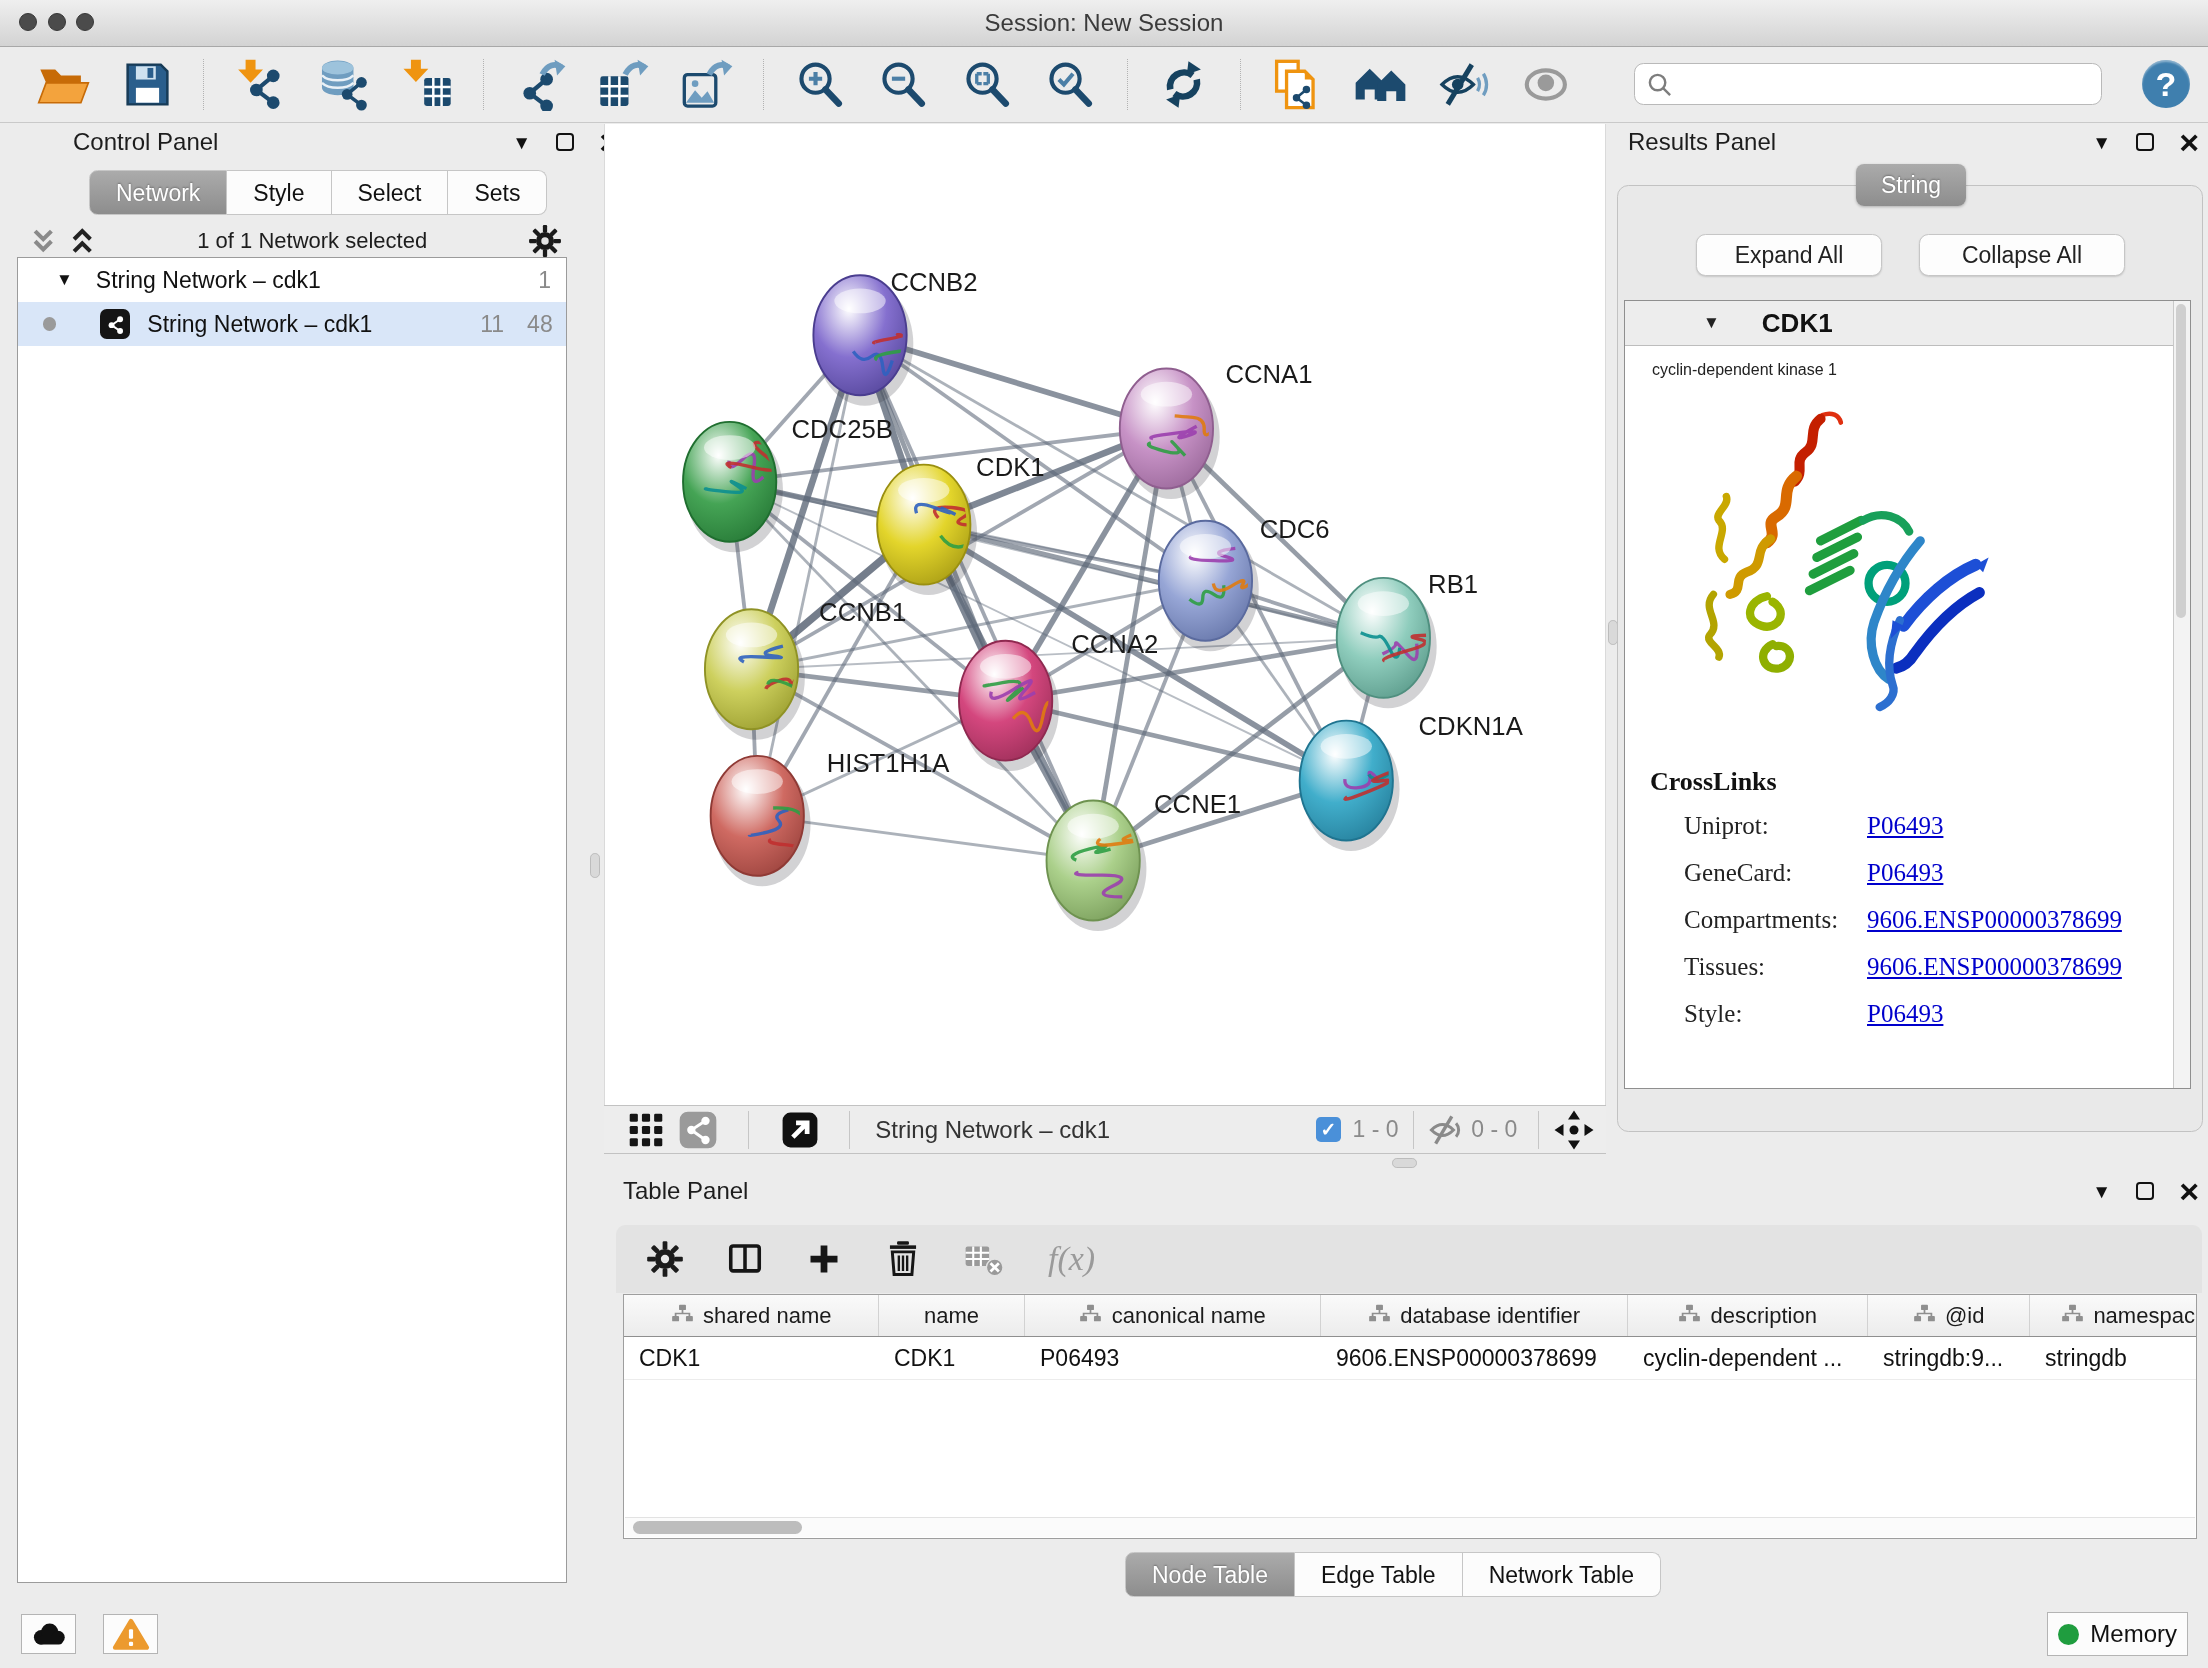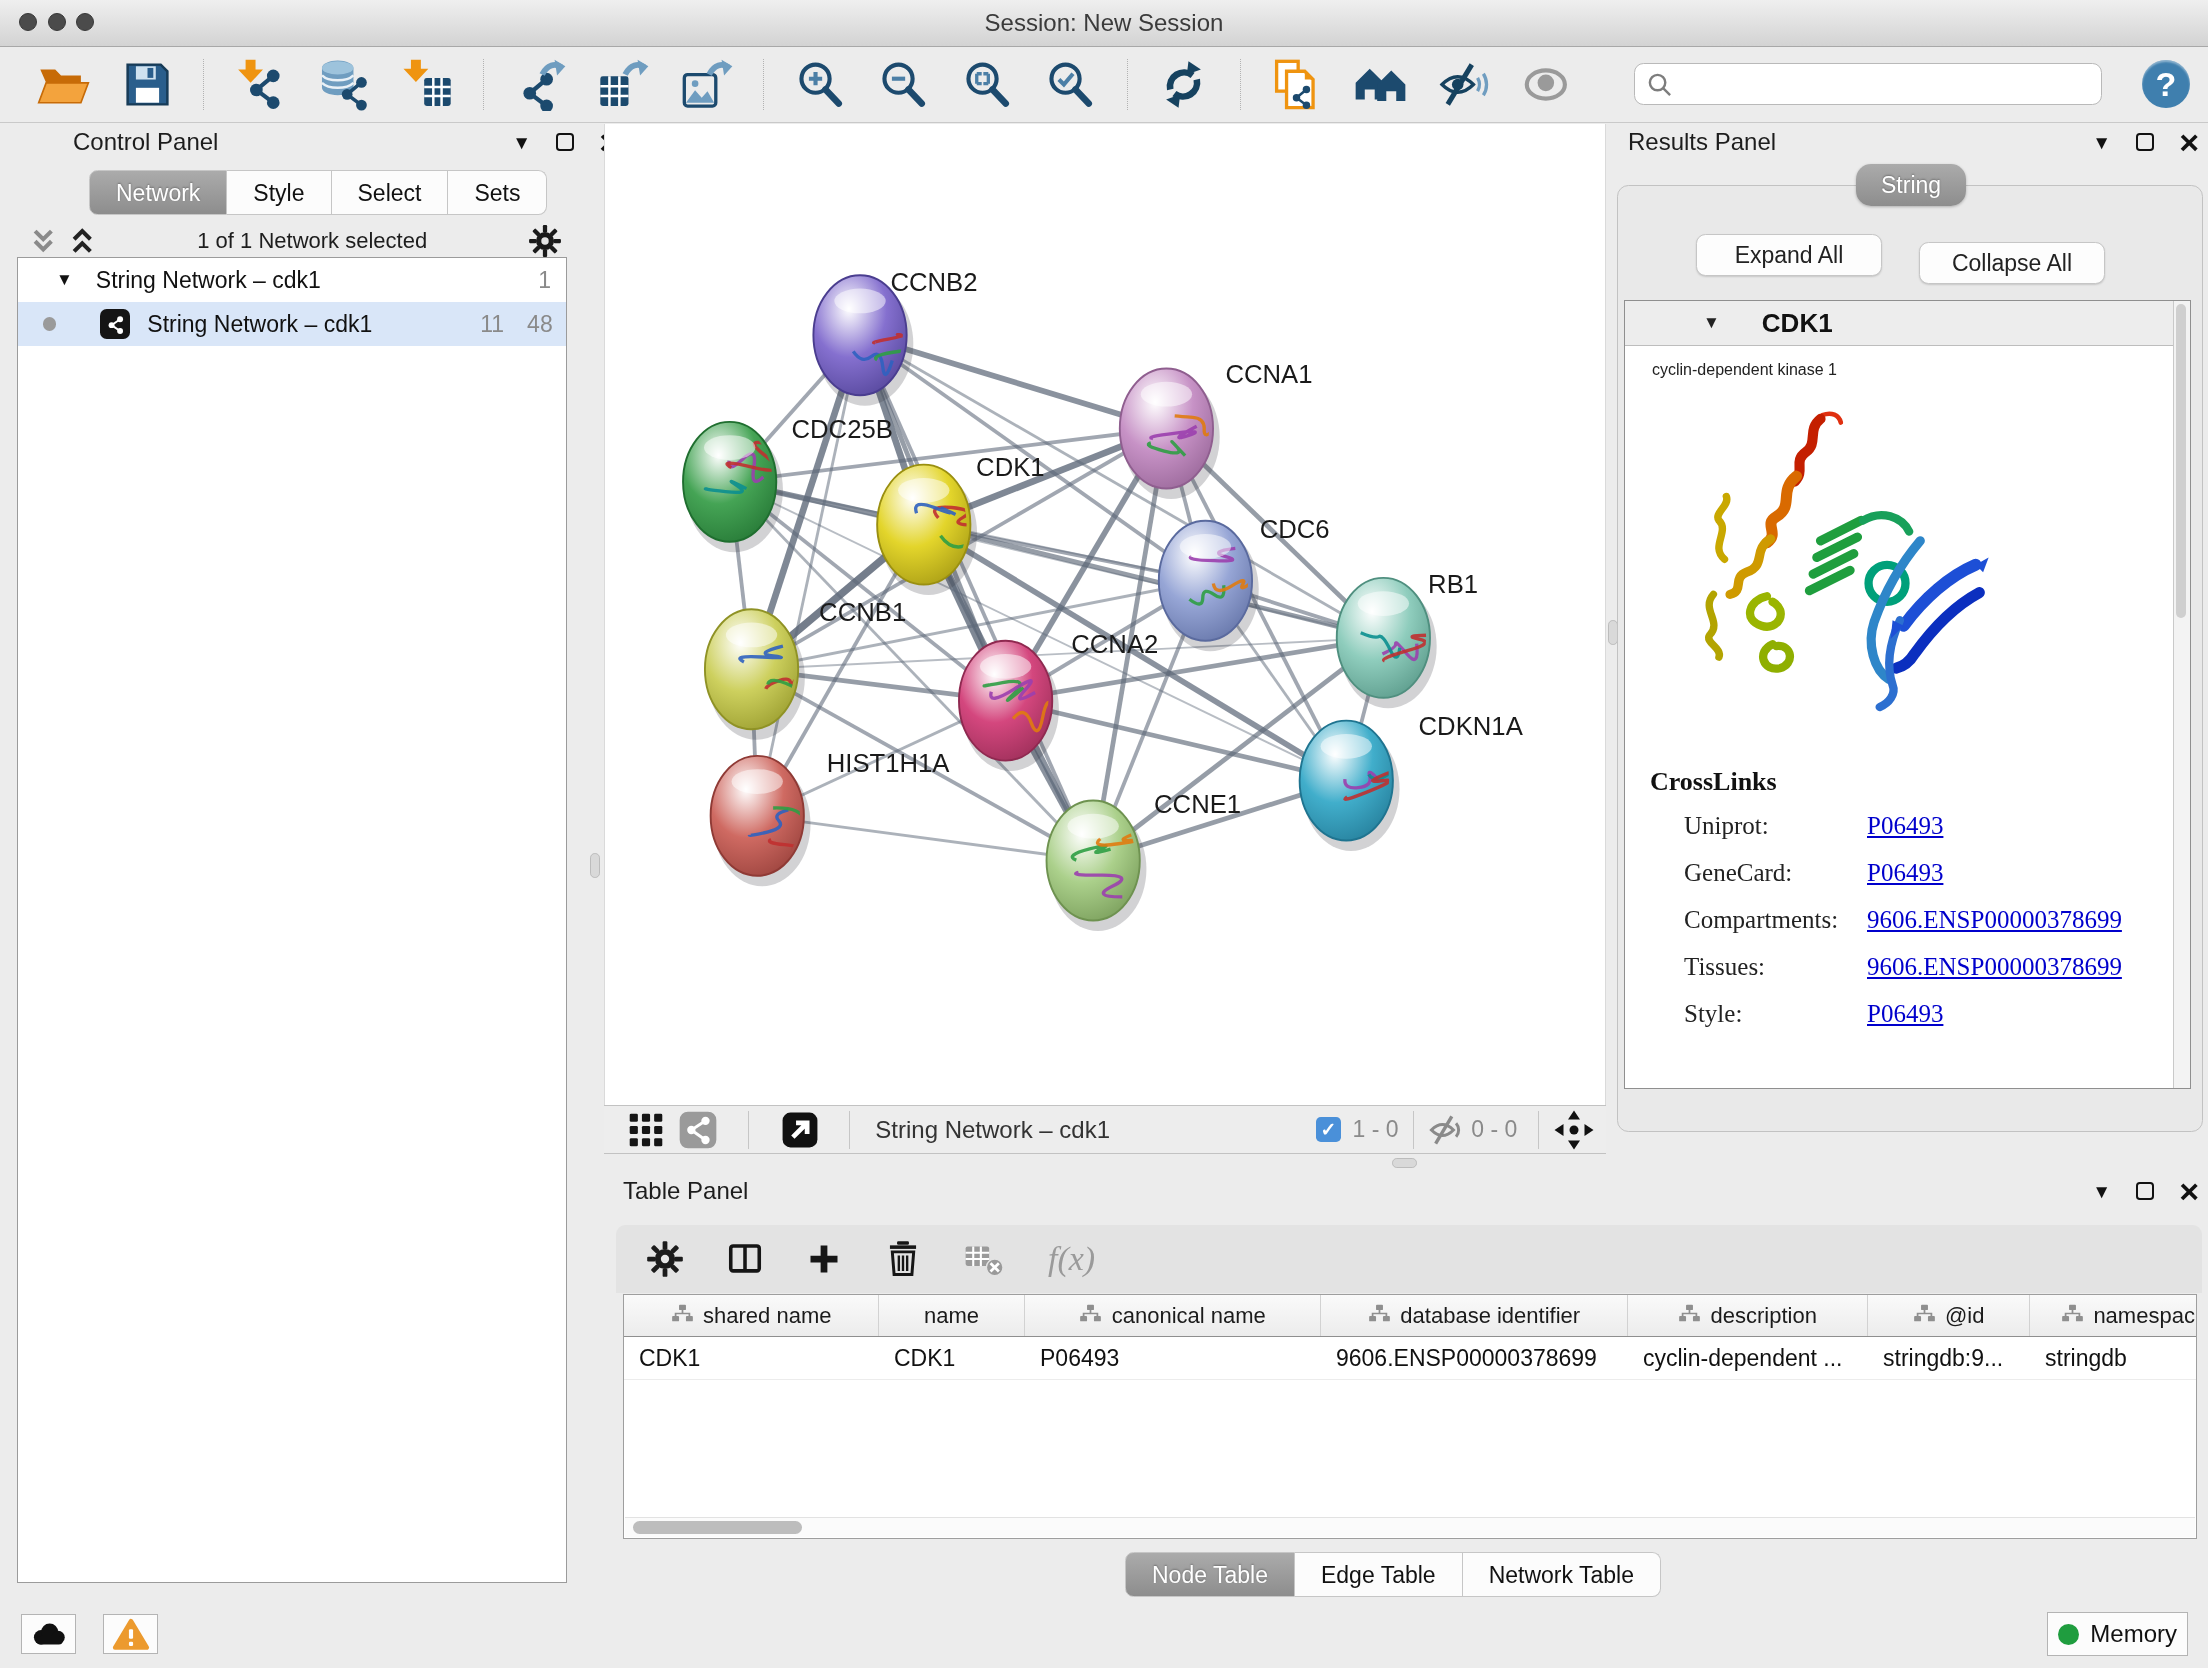--- a/index.html
+++ b/index.html
@@ -61,21 +61,21 @@
     border-top:1px solid #c2c2c2;border-bottom:1px solid #c2c2c2;display:flex;align-items:center;box-sizing:border-box;}
   .ntsep{width:0;height:38px;border-left:1px solid #c6c6c6;}
   .ngray{color:#8a8a8a;font-size:23px;}
   .checkbox{width:25px;height:25px;border-radius:4.8px;background:#4a90d9;color:#fff;font-size:19px;
     line-height:25px;text-align:center;font-weight:bold;}
   .vdot{position:absolute;width:9.5px;height:25px;background:#d9d9d9;border:1px solid #bcbcbc;border-radius:4.8px;box-sizing:border-box;}
   .hdot{position:absolute;width:25px;height:9.5px;background:#d9d9d9;border:1px solid #bcbcbc;border-radius:4.8px;box-sizing:border-box;}
 
   
   #rp-header{position:absolute;left:1628px;top:128px;width:571px;display:flex;justify-content:space-between;align-items:center;}
-  #rp-tab{position:absolute;left:1856px;top:164px;height:42px;padding:0 25px;border-radius:15px;
+  #rp-tab{position:absolute;left:1856px;top:164px;height:42px;padding:0 25px;border-radius:8px;
     background:linear-gradient(#ababab,#8d8d8d);color:#fff;font-size:23px;line-height:42px;
     text-shadow:0 -1px 1.9px rgba(0,0,0,.3);box-shadow:0 1px 2.9px rgba(0,0,0,.25);z-index:3;}
   #rp-box{position:absolute;left:1617px;top:185px;width:586px;height:947px;background:#e9e9e9;
     border:1.9px solid #c2c2c2;border-radius:11.4px;box-sizing:border-box;z-index:1;}
   .rbtn{position:absolute;height:42px;border-radius:9.5px;background:#fdfdfd;border:1px solid #c6c6c6;
     font-size:23px;line-height:40px;text-align:center;box-shadow:0 1px 1.9px rgba(0,0,0,.15);box-sizing:border-box;z-index:2;}
   #rp-content{position:absolute;left:1624px;top:300px;width:567px;height:789px;background:#fff;
     border:1.9px solid #8f8f8f;box-sizing:border-box;z-index:2;overflow:hidden;}
   .rp-scroll{position:absolute;right:0;top:0;bottom:0;width:16px;background:#f3f3f3;border-left:1px solid #c9c9c9;}
   .rp-thumb{position:absolute;top:2.9px;left:1.9px;width:10.5px;height:314px;background:#cfcfcf;border-radius:5.7px;}
@@ -662,21 +662,21 @@
     <span class="ptitle">Results Panel</span>
     <span class="pctls">
       <span class="tri">▼</span>
       <span class="sqr"></span>
       <span class="xx">×</span>
     </span>
   </div>
   <div id="rp-box"></div>
   <div id="rp-tab">String</div>
   <div class="rbtn" style="left:1696px;top:234px;width:186px">Expand All</div>
-  <div class="rbtn" style="left:1919px;top:242px;width:186px">Collapse All</div>
+  <div class="rbtn" style="left:1919px;top:234px;width:206px">Collapse All</div>
 
   <div id="rp-content">
     <div class="rp-entry-head">
       <span style="margin-left:78px;font-size:17px">▼</span>
       <span class="nm">CDK1</span>
     </div>
     <div class="rp-desc">cyclin-dependent kinase 1</div>
 
     <svg viewBox="0 0 340 360" width="314" height="333" style="display:block;margin:23px 0 0 57px">
       <g fill="none" stroke-linecap="round">

